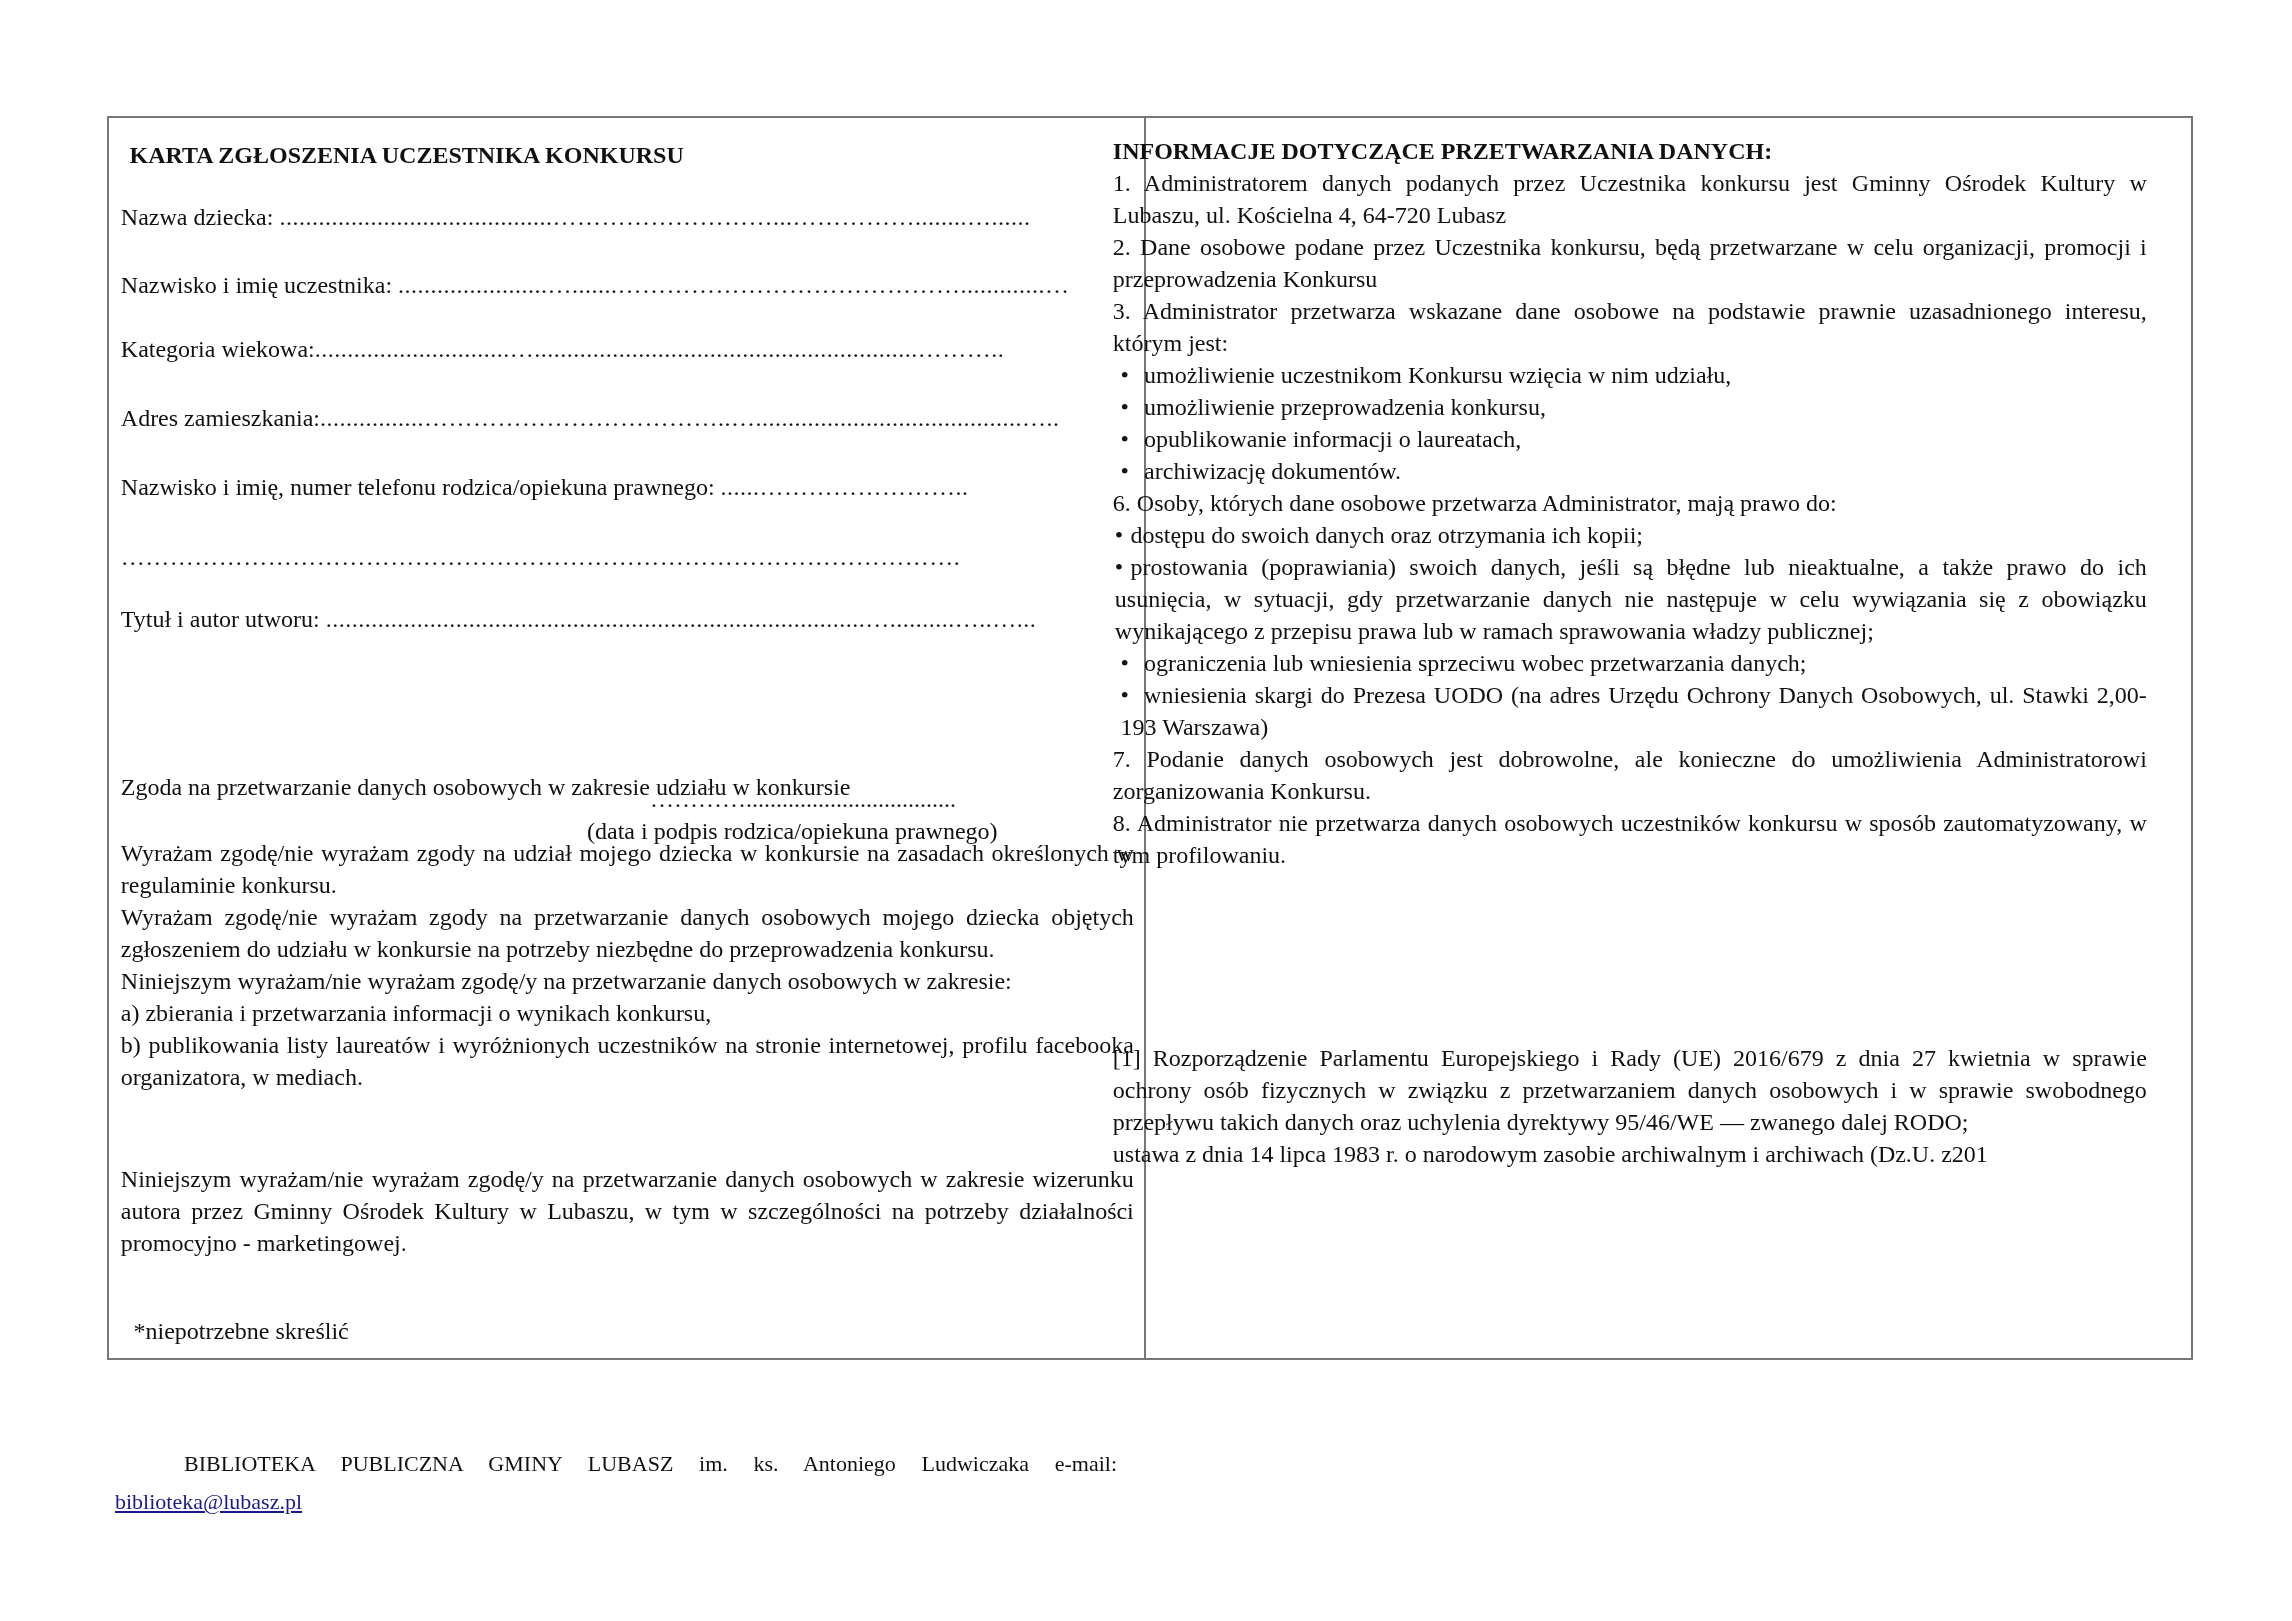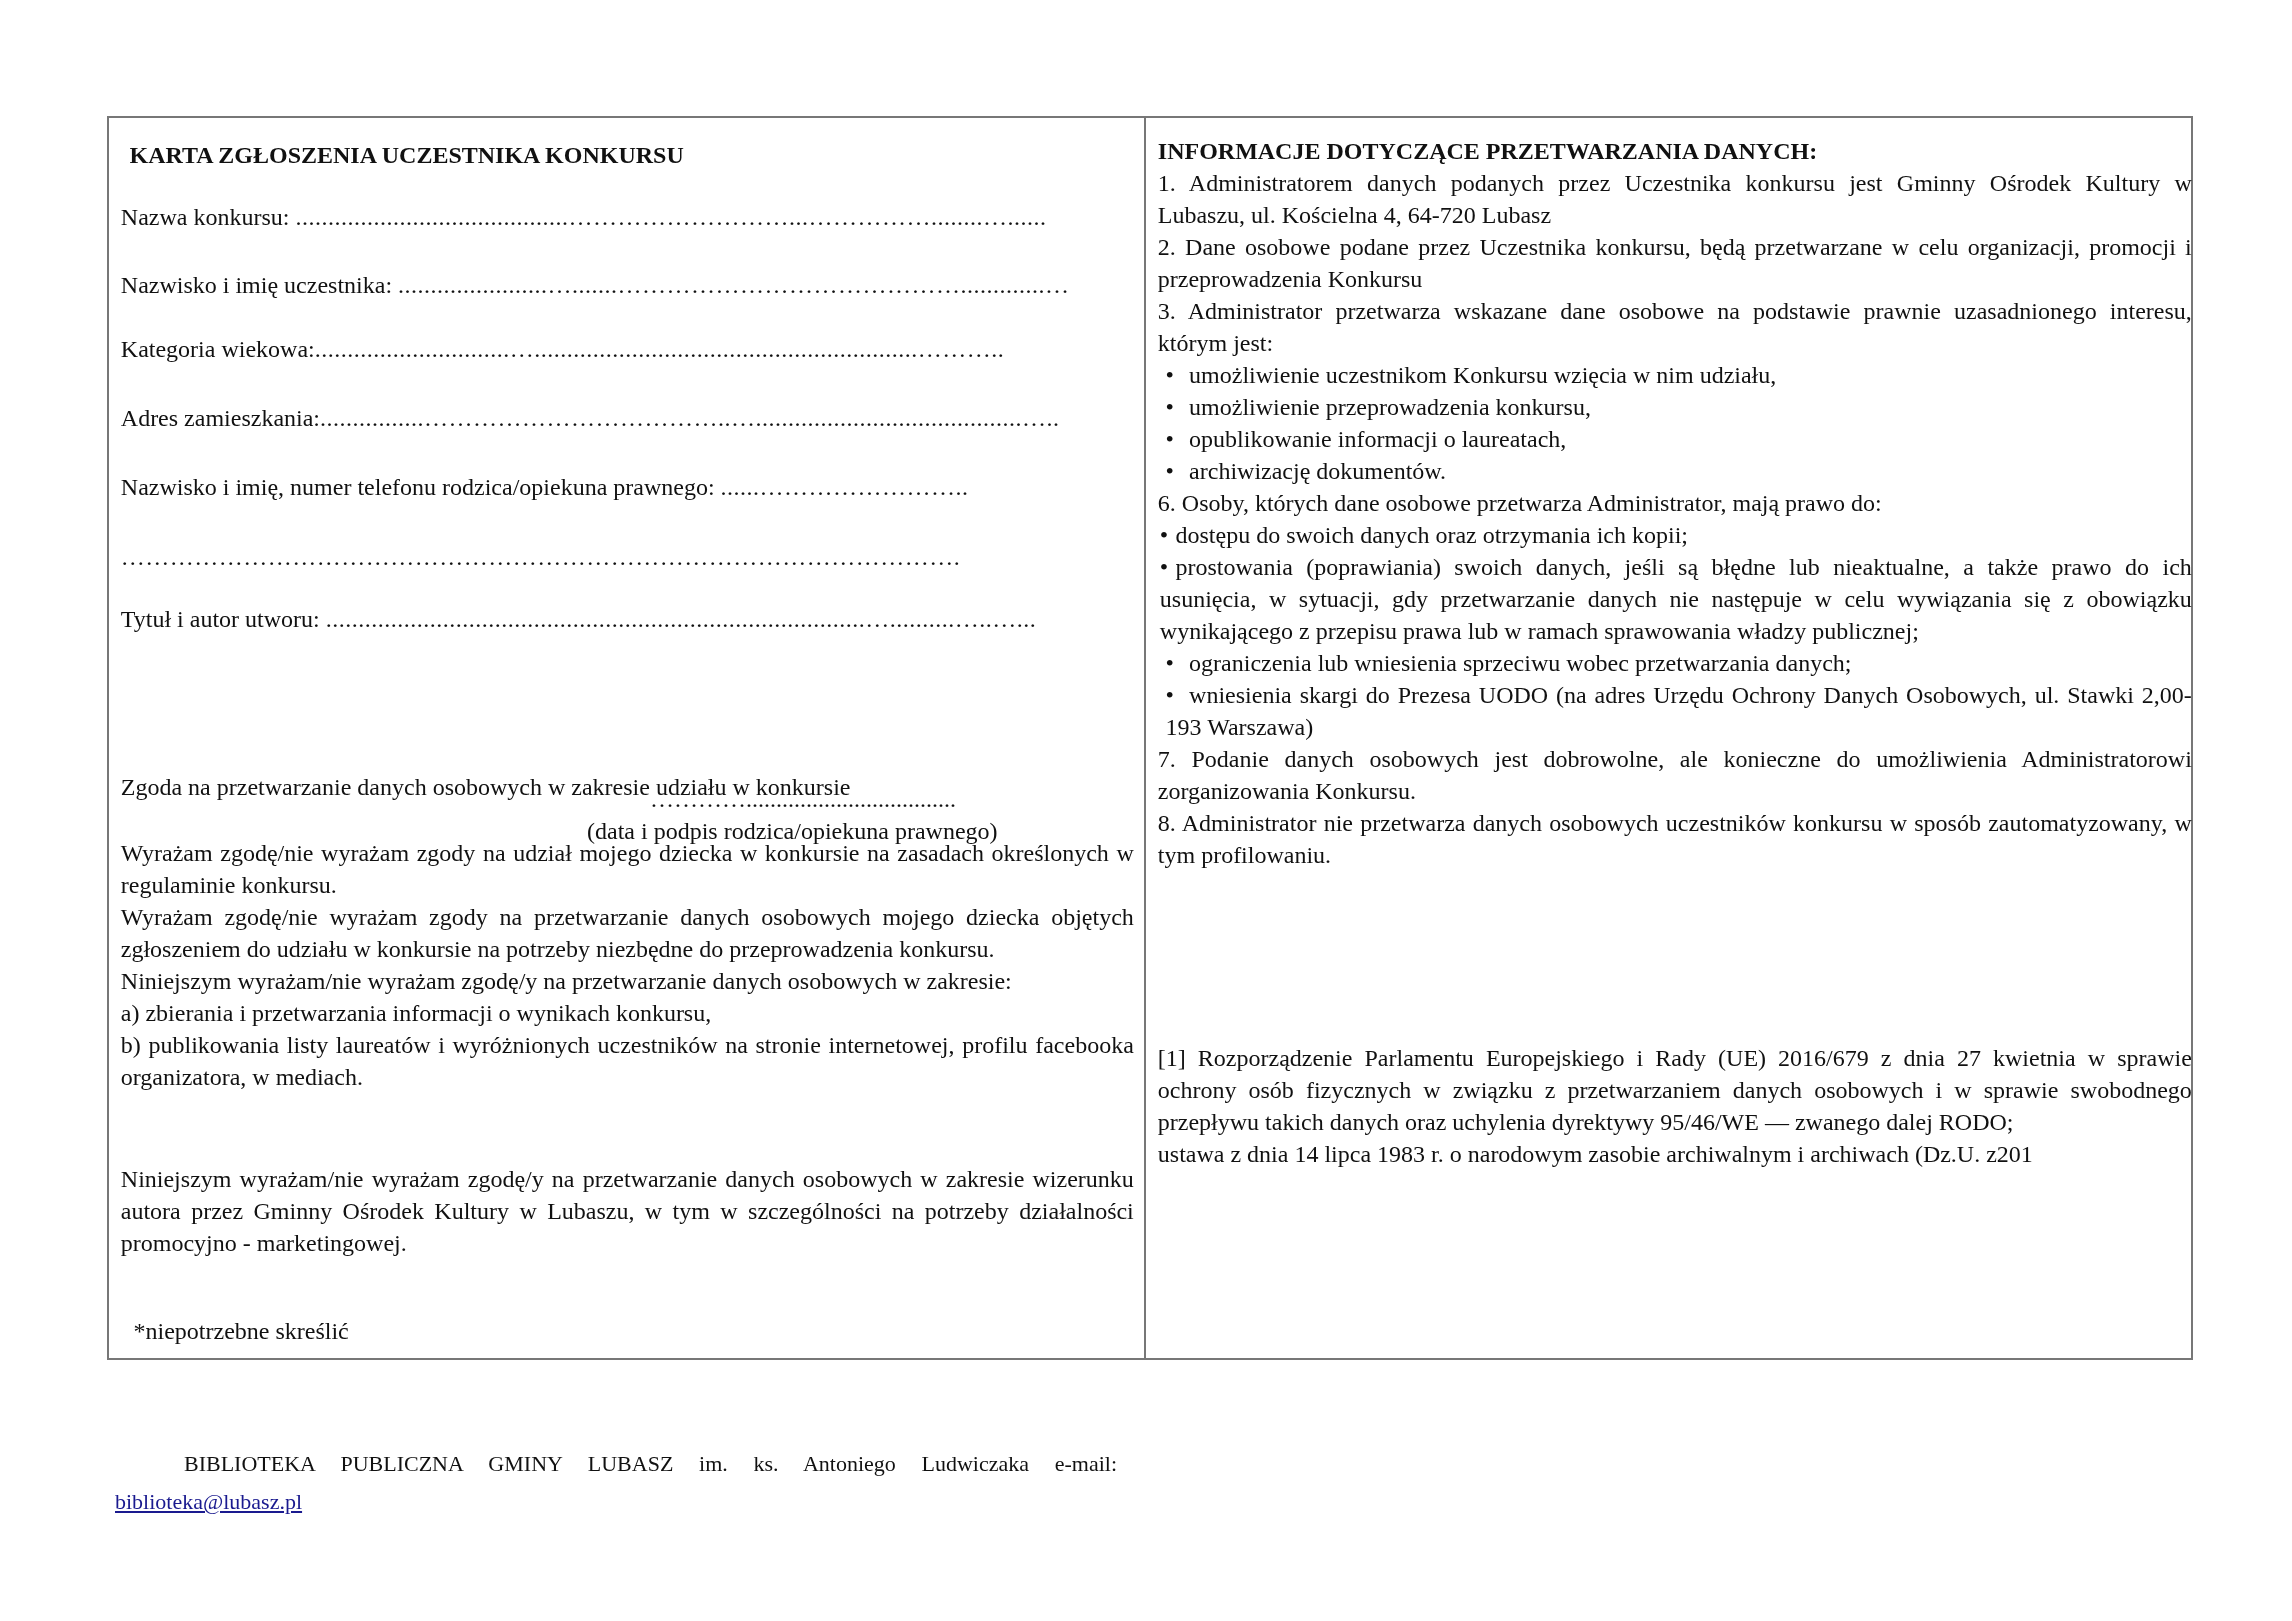--- a/index.html
+++ b/index.html
@@ -12,21 +12,21 @@
     position: absolute; left: 107px; top: 116px;
     width: 2086px; height: 1244px;
     border: 2px solid #777777; box-sizing: border-box;
   }
   .divider {
     position: absolute; left: 1035px; top: 0; bottom: 0;
     width: 0; border-left: 2px solid #777777;
   }
   .col { position: absolute; top: 0; bottom: 0; }
   .col-left { left: 0; width: 1035px; }
-  .col-right { left: 1037px; right: 0; }
+  .col-right { left: 992px; right: 0; }
   .line {
     position: absolute; font-size: 24px; line-height: 31px; white-space: nowrap;
   }
   .left-line { left: 11.8px; width: 1010px; overflow: hidden; }
   .bold { font-weight: bold; }
   .dots-fill { letter-spacing: 0.5px; }
   .justify-block {
     position: absolute; left: 11.8px; width: 1013px;
     font-size: 24px; line-height: 32px; text-align: justify;
   }
@@ -50,21 +50,21 @@
 </style>
 </head>
 <body>
 
 <div class="form-table">
 
   <div class="col col-left">
     <div class="line left-line bold" style="top:21.6px; left:20.6px;">KARTA ZGŁOSZENIA UCZESTNIKA KONKURSU</div>
 
     <div class="line left-line" style="top:84px;">
-      <span>Nazwa konkursu: </span><span class="dots-fill">..........................................………………………...……………........…......</span>
+      <span>Nazwa dziecka: </span><span class="dots-fill">..........................................………………………...……………........…......</span>
     </div>
     <div class="line left-line" style="top:152px;">
       <span>Nazwisko i imię uczestnika: </span><span class="dots-fill">.......................….......…………………………………….............…</span>
     </div>
     <div class="line left-line" style="top:216px;">
       <span>Kategoria wiekowa:</span><span class="dots-fill">..............................…...........................................................………..</span>
     </div>
     <div class="line left-line" style="top:285px;">
       <span>Adres zamieszkania:</span><span class="dots-fill">................………………………………..….........................................…..</span>
     </div>

